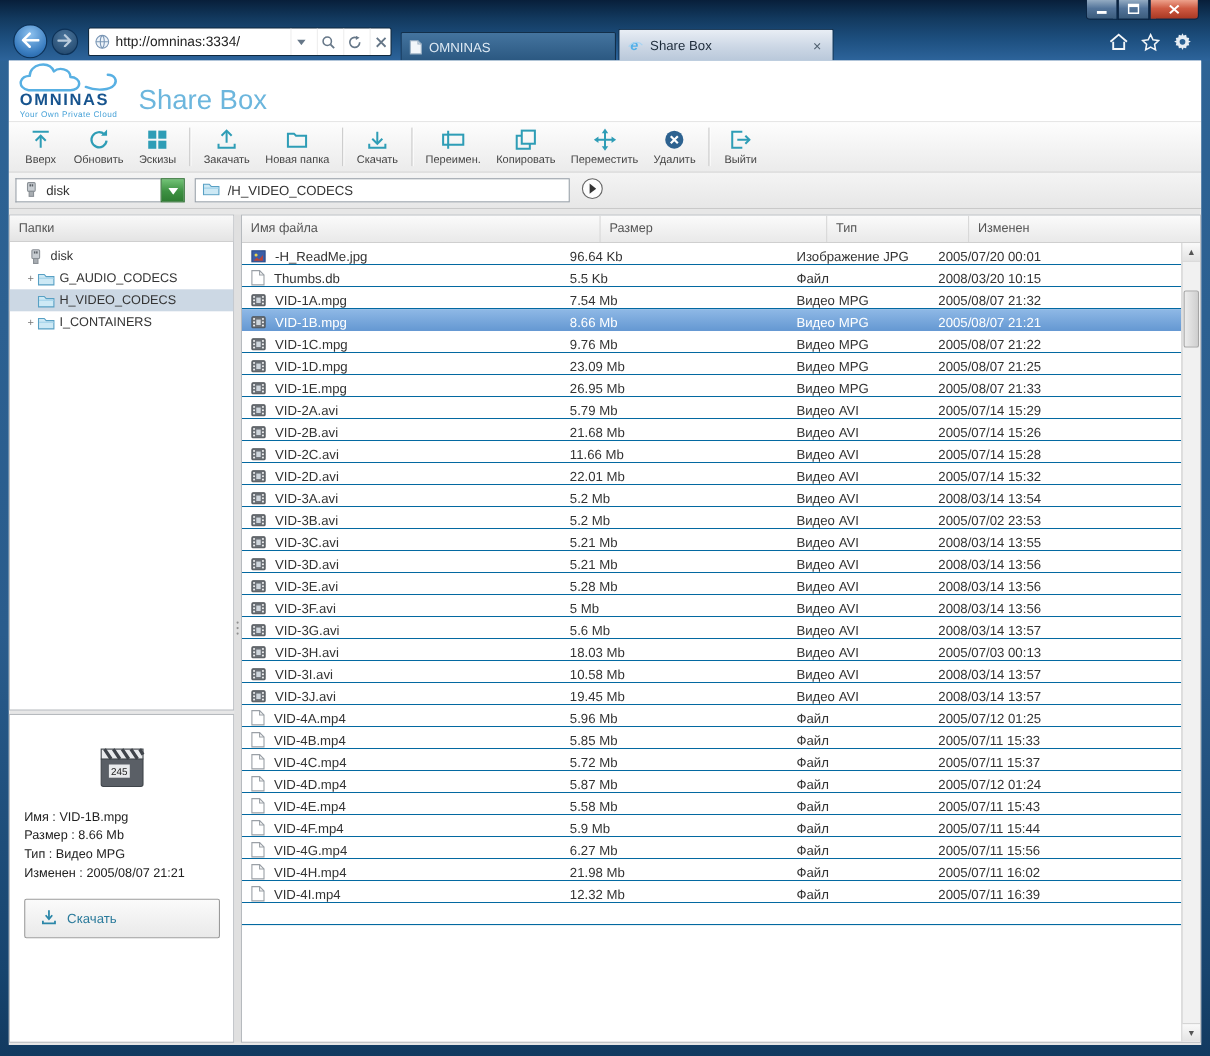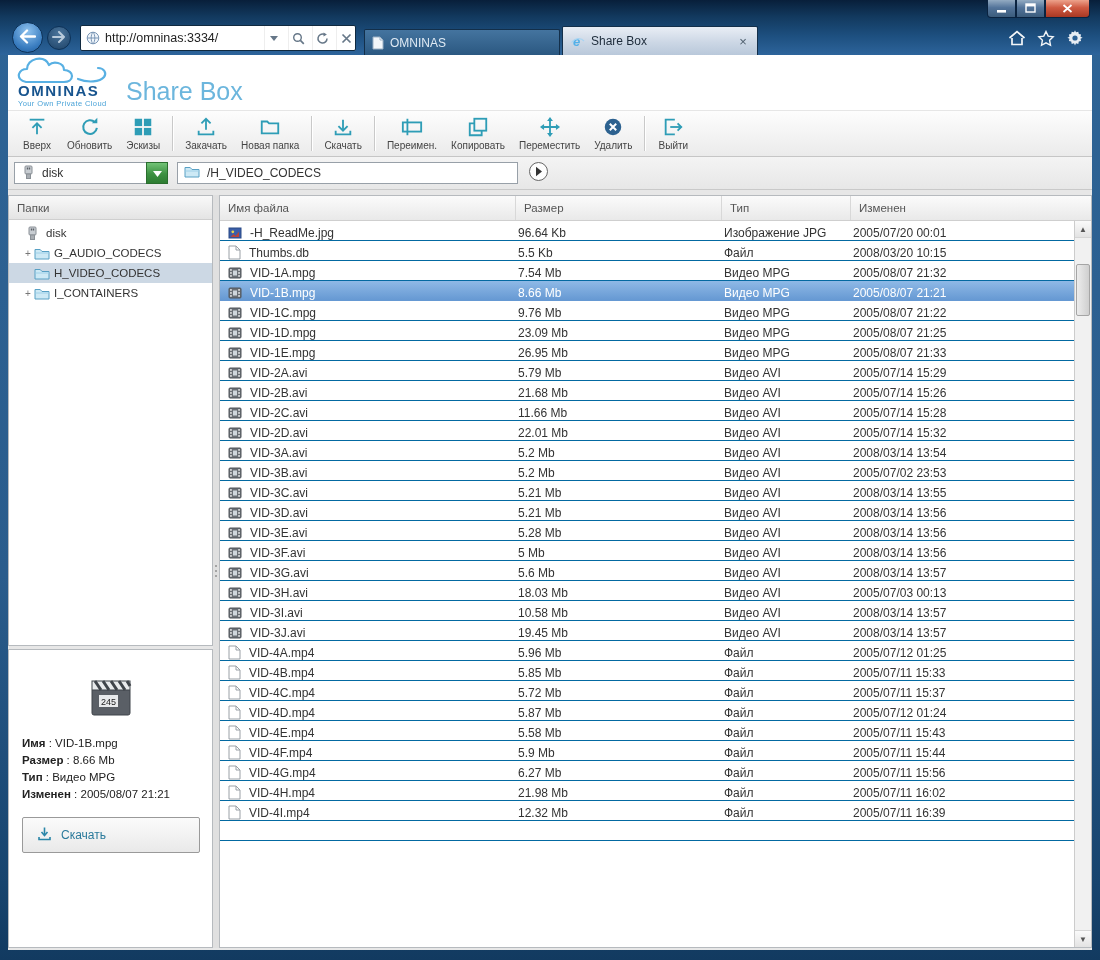--- a/index.html
+++ b/index.html
@@ -90,29 +90,29 @@
 .ptabs{height:24px;display:flex;background:linear-gradient(#f2f2f2,#dcdcdc);border-bottom:1px solid #c6c6c6}
 .ptab{display:flex;align-items:center;gap:8px;padding:0 11px;font-size:11.5px;color:#8a8a8a;
   border-right:1px solid #cfcfcf;cursor:pointer}
 .ptab.active{width:106px;justify-content:space-between;color:#333;
   background:linear-gradient(#fdfdfd,#efefef)}
 .picon{display:flex;align-items:center}
 .picon:empty{display:none}
 .info-body{padding:7px 13px}
 .clapper{margin:20px auto 16px;width:46px;height:42px}
 .ifield{font-size:11.5px;line-height:17px;color:#222;white-space:nowrap;overflow:hidden}
-.ifield .fl{font-weight:bold}
+.ifield .fl{font-weight:normal}
 .dl-btn{margin:14px auto 0;width:178px;height:36px;display:flex;align-items:center;gap:9px;padding-left:14px;
   border:1px solid #9a9a9a;border-radius:2px;background:linear-gradient(#fbfbfb,#e9e9e9);
   color:#2a7a9b;font-size:12px;cursor:pointer}
 
 .thead{height:25px;display:flex;background:linear-gradient(#fbfbfb,#e9e9e9);border-bottom:1px solid #cfcfcf}
 .th{display:flex;align-items:center;padding:0 8px;color:#555;font-size:11.5px;
   border-right:1px solid #d8d8d8;white-space:nowrap;overflow:hidden;cursor:pointer}
-.thead .i0{width:296px}.thead .i1{width:206px}.thead .i2{width:129px}.thead .i3{flex:1;border-right:none}
+.thead .i0{width:326px}.thead .i1{width:206px}.thead .i2{width:129px}.thead .i3{flex:1;border-right:none}
 .tbody{position:absolute;left:0;top:25px;right:17px;bottom:0;overflow:hidden}
 .trow{height:20px;display:flex;align-items:flex-end;border-bottom:1px solid #0369a1;cursor:pointer;background:#fff}
 .trow.active{background:linear-gradient(#8fb9e6,#6699d3);color:#fff;border-bottom-color:#6699d3}
 .c{padding:0 8px;white-space:nowrap;overflow:hidden;font-size:12px}
 .c.name{width:290px;display:flex;align-items:center;gap:8px}
 .c.name .ficon{display:flex;align-items:center;flex:none}
 .c.size{width:206px}
 .c.type{width:129px}
 .c.modified{flex:1}
 

